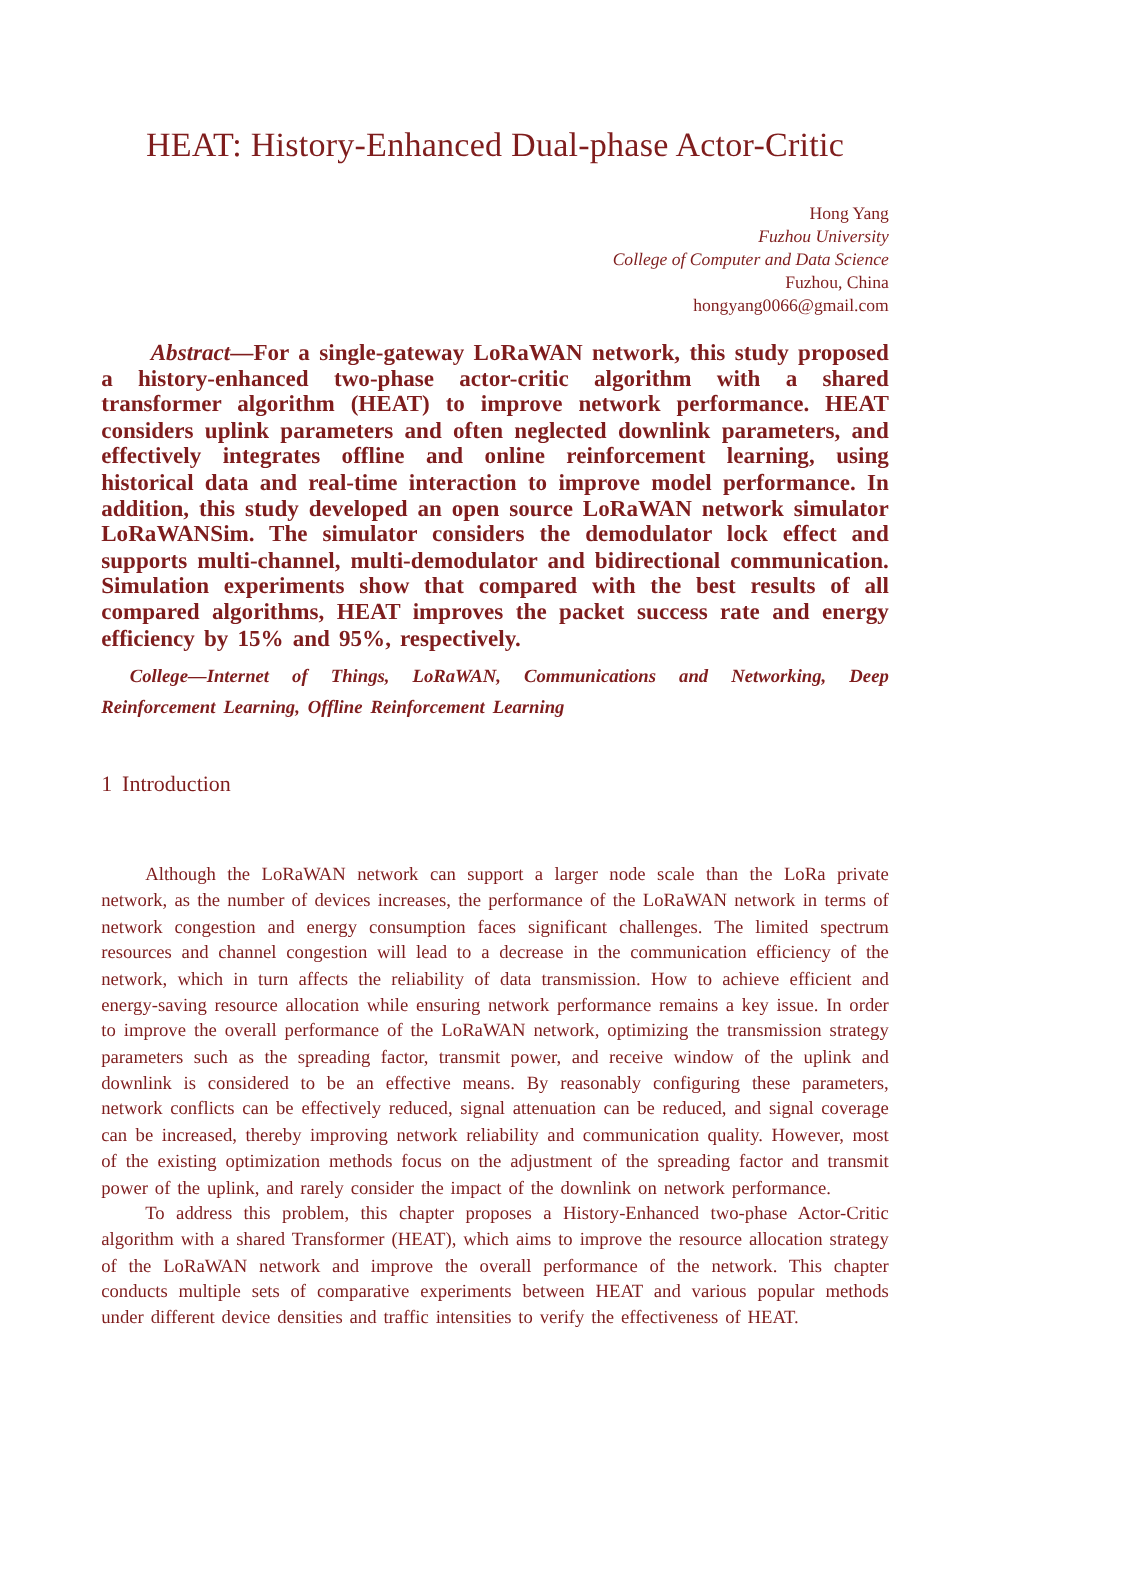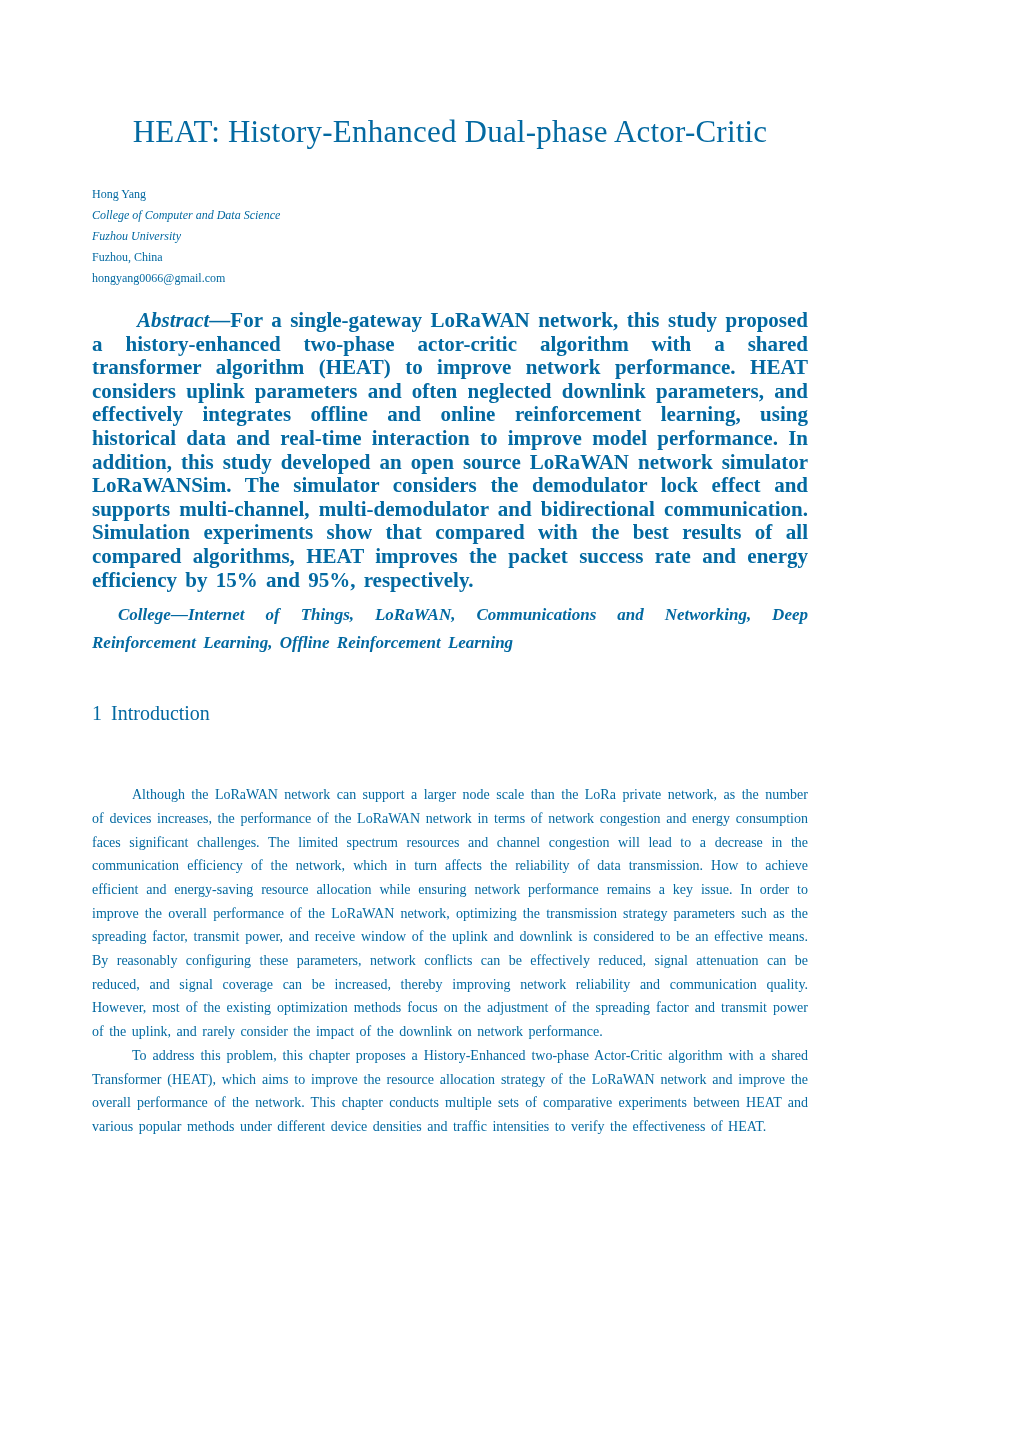--- a/index.html
+++ b/index.html
@@ -4,44 +4,44 @@
 <style>
   html, body {
     margin: 0;
     padding: 0;
     background: #ffffff;
   }
   .page {
     width: 900px;
     height: 1448px;
     background: #ffffff;
-    color: #0369a1;
+    color: #7f1d1d;
     font-family: "Liberation Serif", "DejaVu Serif", serif;
     overflow: hidden;
     position: relative;
   }
   .content {
     width: 716px;
     margin: 0 auto;
     padding-top: 112px;
   }
   .title {
     margin: 0;
     font-size: 31px;
     font-weight: normal;
     line-height: 40px;
     text-align: center;
     letter-spacing: 0.2px;
   }
   .title-line { display: block; }
   .author-block {
     margin-top: 32px;
-    font-size: 12px;
+    font-size: 16px;
     line-height: 21px;
-    text-align: left;
+    text-align: right;
   }
   .italic { font-style: italic; }
   .abstract {
     margin: 20px 0 0 0;
     font-size: 21px;
     font-weight: bold;
     line-height: 23.6px;
     text-align: justify;
     text-indent: 45px;
     word-spacing: 3px;
@@ -60,42 +60,42 @@
   .section-heading {
     margin: 38px 0 0 0;
     font-size: 20px;
     font-weight: normal;
     line-height: 36px;
     text-align: left;
   }
   .heading-word { margin-left: 9px; }
   .body-para {
     margin: 0;
-    font-size: 14px;
+    font-size: 17px;
     line-height: 23.7px;
     text-align: justify;
     text-indent: 40px;
     word-spacing: 2px;
   }
   .body-para.first { margin-top: 52px; }
 </style>
 </head>
 <body>
 
 <div class="page">
   <div class="content">
 
     <h1 class="title">
       <span class="title-line">HEAT: History-Enhanced Dual-phase Actor-Critic</span>
     </h1>
 
     <div class="author-block">
       <div>Hong Yang</div>
+      <div class="italic">Fuzhou University</div>
       <div class="italic">College of Computer and Data Science</div>
-      <div class="italic">Fuzhou University</div>
       <div>Fuzhou, China</div>
       <div>hongyang0066@gmail.com</div>
     </div>
 
     <p class="abstract"><span class="abstract-label">Abstract</span><span>—For a single-gateway LoRaWAN network, this study proposed a history-enhanced two-phase actor-critic algorithm with a shared transformer algorithm (HEAT) to improve network performance. HEAT considers uplink parameters and often neglected downlink parameters, and effectively integrates offline and online reinforcement learning, using historical data and real-time interaction to improve model performance. In addition, this study developed an open source LoRaWAN network simulator LoRaWANSim. The simulator considers the demodulator lock effect and supports multi-channel, multi-demodulator and bidirectional communication. Simulation experiments show that compared with the best results of all compared algorithms, HEAT improves the packet success rate and energy efficiency by 15% and 95%, respectively.</span></p>
 
     <p class="keywords"><span>College</span><span>—Internet of Things, LoRaWAN, Communications and Networking, Deep Reinforcement Learning, Offline Reinforcement Learning</span></p>
 
     <h2 class="section-heading"><span>1</span><span class="heading-word">Introduction</span></h2>
 

